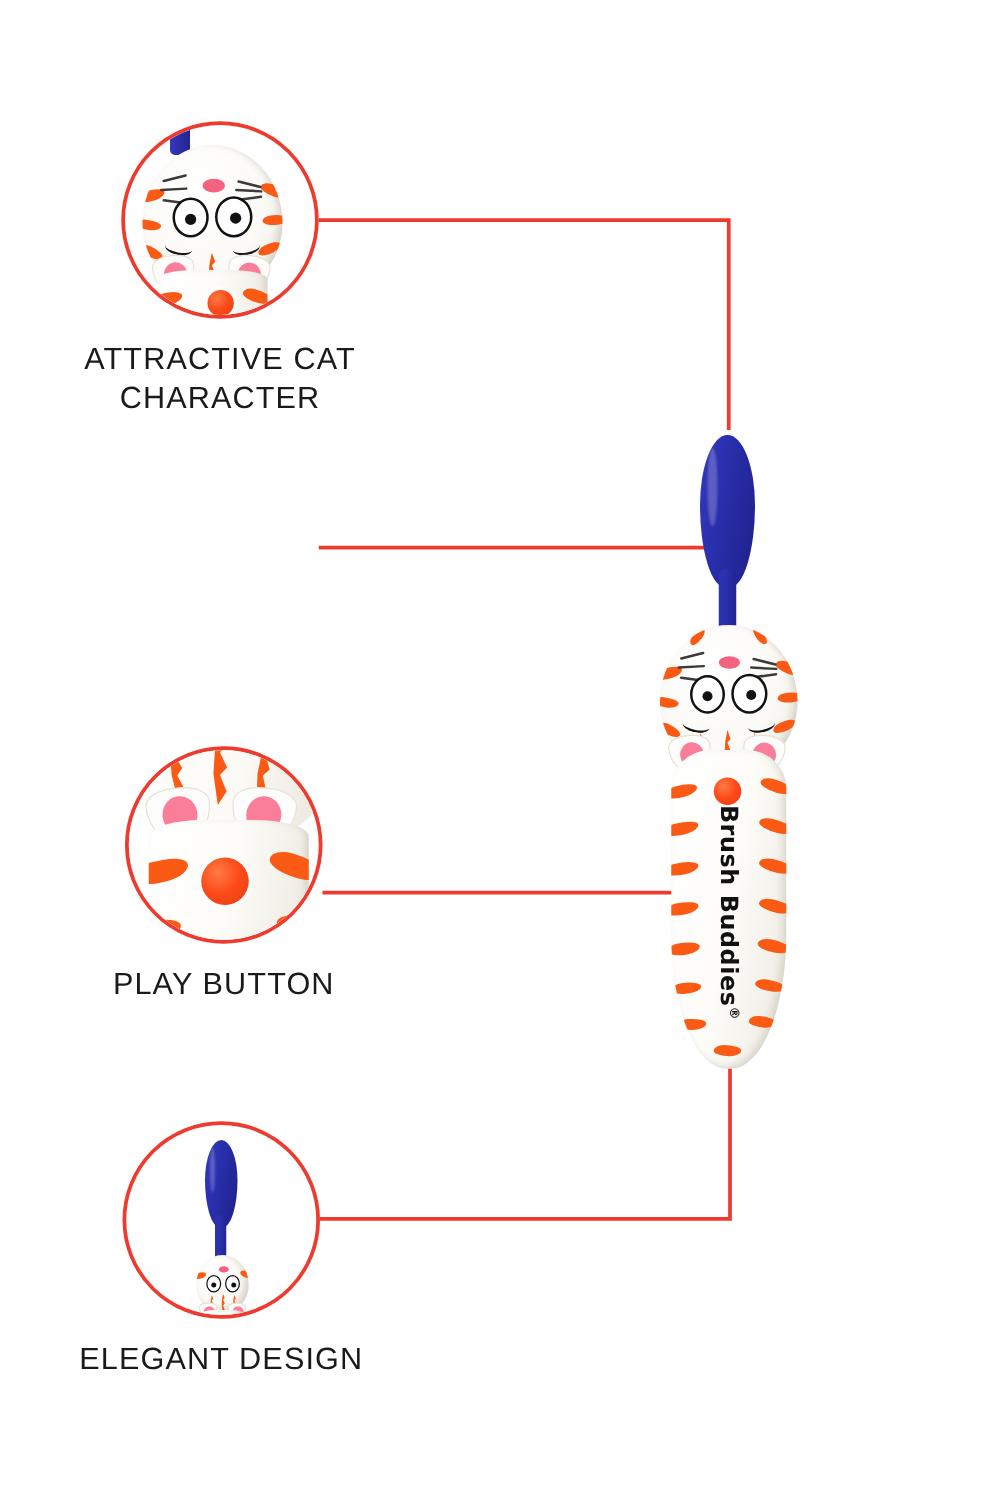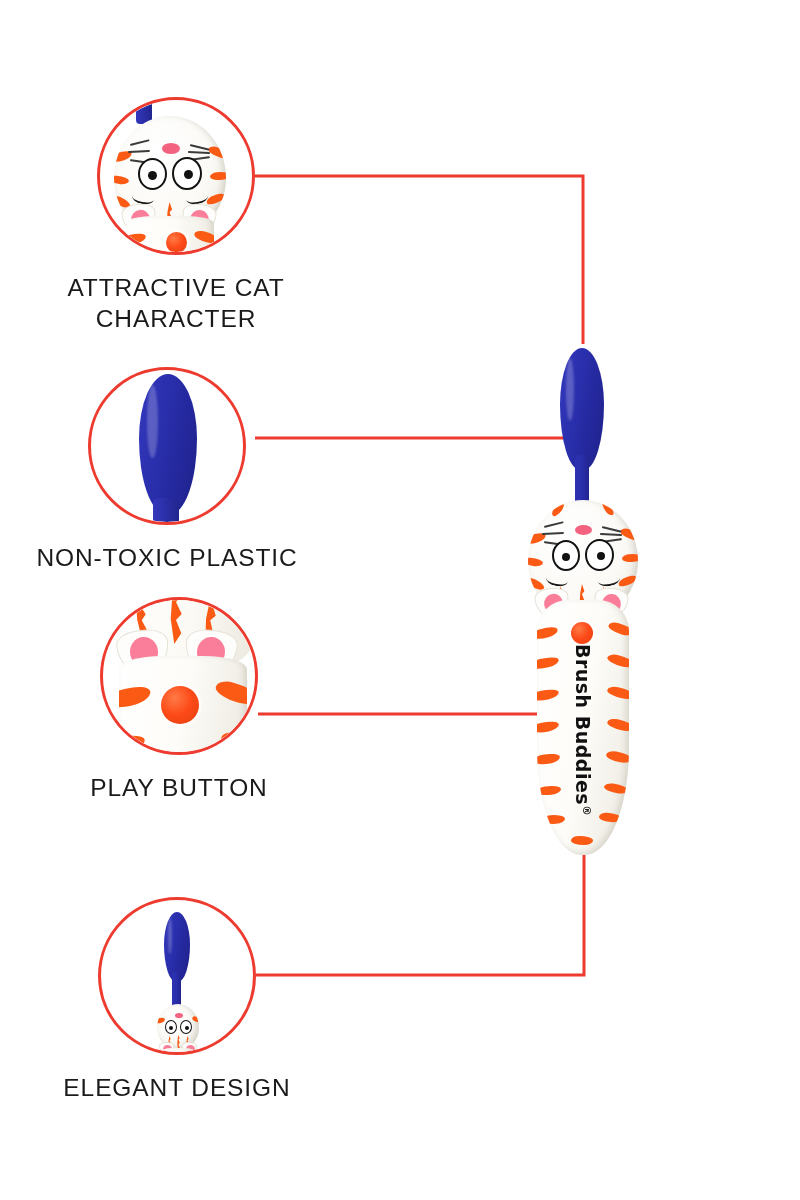--- a/index.html
+++ b/index.html
@@ -306,30 +306,20 @@
           <div class="stripe" style="left:-4px; top:18px; width:24px; height:10px; transform:rotate(-14deg);"></div>
           <div class="stripe" style="left:68px; top:16px; width:24px; height:10px; transform:rotate(14deg);"></div>
         </div>
         <div class="play-button" style="left:66px; top:132px; width:21px; height:21px;"></div>
       </div>
     </div>
     <div class="callout-label" style="top:175px;">ATTRACTIVE CAT
 CHARACTER</div>
   </div>
 
-  <div class="callout" style="left:88px; top:367px; width:158px; height:158px;">
-    <div class="callout-ring">
-      <div class="callout-clip">
-        <div class="brush-head" style="left:48px; top:4px; width:58px; height:140px;"></div>
-        <div style="position:absolute; left:62px; top:128px; width:26px; height:34px;
-                    background:linear-gradient(90deg,#3438bd,#21258f); border-radius:6px;"></div>
-      </div>
-    </div>
-    <div class="callout-label" style="top:175px;">NON-TOXIC PLASTIC</div>
-  </div>
 
   <div class="callout" style="left:100px; top:597px; width:158px; height:158px;">
     <div class="callout-ring">
       <div class="callout-clip">
 
         <div style="position:absolute; left:6px; top:-16px; width:148px; height:86px;
                     background:linear-gradient(100deg,#ffffff 0%,#fbfaf5 55%,#eae7dd 100%);
                     border-radius:10px 10px 34% 34% / 10px 10px 46% 46%;"></div>
         <div class="claw" style="left:28px; top:-12px; width:20px; height:54px; clip-path:polygon(50% 0,72% 20%,50% 30%,74% 50%,50% 60%,72% 82%,40% 100%,28% 58%,34% 26%); transform:rotate(-8deg);"></div>
         <div class="claw" style="left:62px; top:-16px; width:22px; height:60px; clip-path:polygon(50% 0,74% 20%,50% 30%,76% 50%,50% 60%,74% 82%,42% 100%,26% 58%,32% 26%);"></div>

